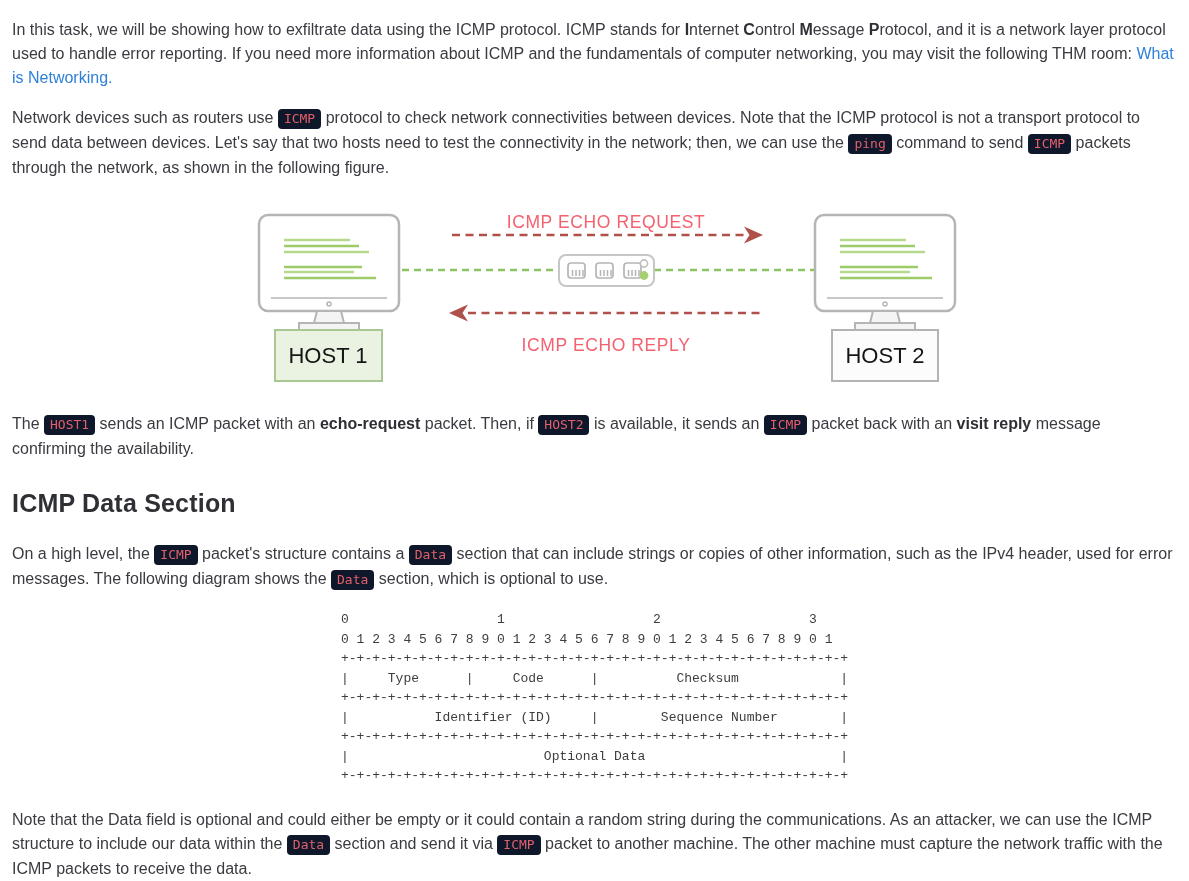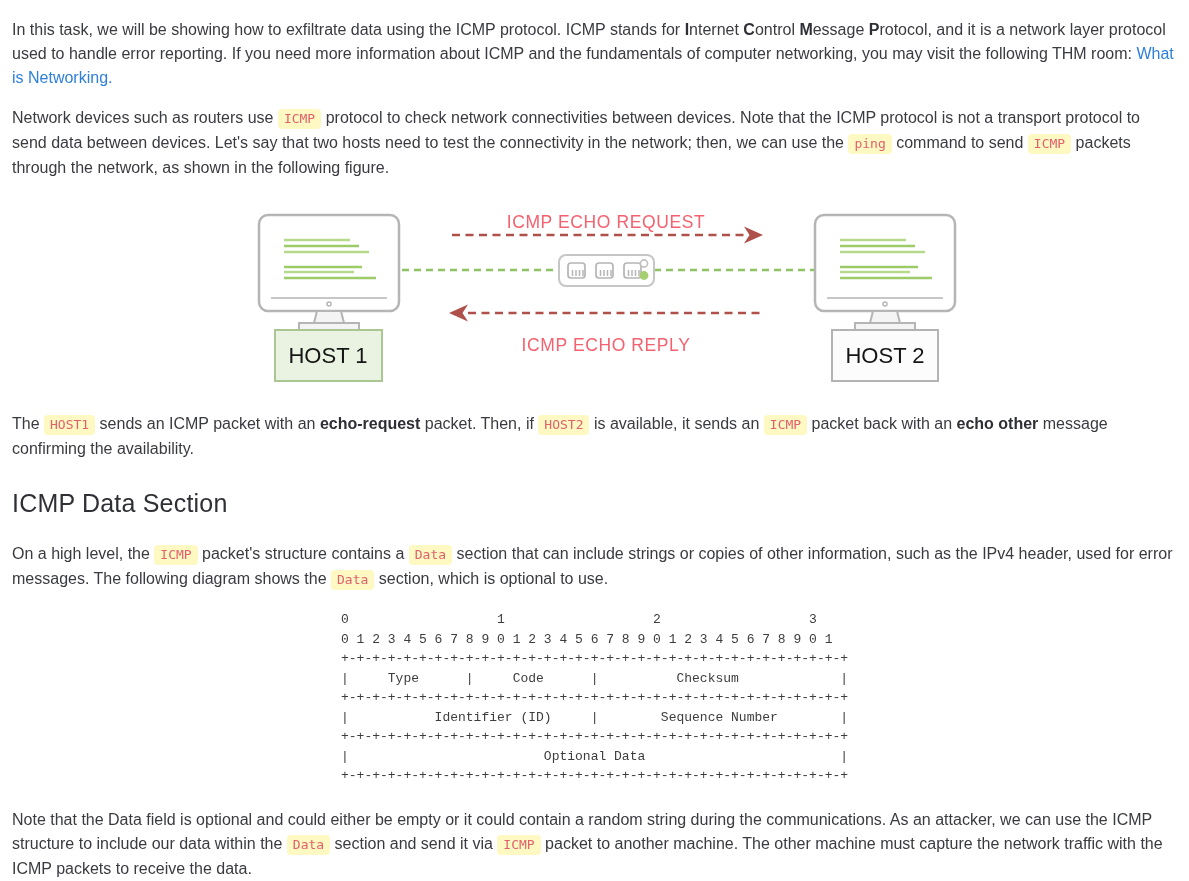--- a/index.html
+++ b/index.html
@@ -1,23 +1,23 @@
 <!DOCTYPE html>
 <html><head>
 <meta charset="utf-8">
 <style>
   html,body{margin:0;padding:0;background:#ffffff;}
   body{font-family:"Liberation Sans",sans-serif;color:#3a3b41;}
   .page{width:1189px;box-sizing:border-box;padding:2px 12px 20px 12px;}
   p.para{font-size:16px;line-height:24px;margin:16px 0;color:#3a3b41;}
   p.first{margin-top:16px;}
-  .chip{font-family:"DejaVu Sans Mono","Liberation Mono",monospace;font-size:13px;background:#fef9c3;color:#e2606c;padding:2px 6px 3px 6px;border-radius:4px;white-space:nowrap;}
+  .chip{font-family:"DejaVu Sans Mono","Liberation Mono",monospace;font-size:13px;background:#0f172a;color:#e2606c;padding:2px 6px 3px 6px;border-radius:4px;white-space:nowrap;}
   a.link{color:#2e80d8;text-decoration:none;cursor:pointer;}
   strong{font-weight:bold;color:#2f3035;}
-  h2.section{font-size:25px;font-weight:400;color:#2f3036;margin:28px 0 24px 0;letter-spacing:.2px;}
+  h2.section{font-size:25px;font-weight:700;color:#2f3036;margin:28px 0 24px 0;letter-spacing:.2px;}
   pre.packet{font-family:Liberation Mono, monospace;font-size:13px;line-height:19.5px;color:#3d3d3d;margin:18px 0 22px 329px;}
   .diagram{position:relative;height:186px;margin:30px 0 16px 0;}
   .diagram svg{display:block;}
   .red-dash{stroke:#b0504b;stroke-width:2.6;stroke-dasharray:8 5.5;fill:none;}
   .green-dash{stroke:#8dc364;stroke-width:2.4;stroke-dasharray:7 5;fill:none;}
   .arrowhead{fill:#b0504b;}
   .lbl-pink{fill:#f4616f;font-size:17.5px;letter-spacing:.6px;font-family:"Liberation Sans",sans-serif;}
   .host-lbl{fill:#151515;font-size:22px;font-family:"Liberation Sans",sans-serif;}
   .mon-frame{fill:#ffffff;stroke:#b5b5b5;stroke-width:2.5;}
   .mon-thin{stroke:#b5b5b5;stroke-width:1.5;fill:none;}
@@ -90,21 +90,21 @@
         <line class="mon-thin" x1="815" y1="88" x2="931" y2="88"></line>
         <circle class="mon-thin" cx="873" cy="94" r="2"></circle>
         <path class="mon-part" d="M861,101 h24 l3,12 h-30 z"></path>
         <rect class="mon-part" x="843" y="113" width="60" height="7"></rect>
         <rect x="820" y="120" width="106" height="51" fill="#fcfcfc" stroke="#b3b3b3" stroke-width="2"></rect>
         <text class="host-lbl" x="873" y="153" text-anchor="middle">HOST 2</text>
       </g>
     </svg>
   </div>
 
-  <p class="para">The <code class="chip">HOST1</code> sends an ICMP packet with an <strong>echo-request</strong> packet. Then, if <code class="chip">HOST2</code> is available, it sends an <code class="chip">ICMP</code> packet back with an <strong>echo other</strong> message confirming the availability.</p>
+  <p class="para">The <code class="chip">HOST1</code> sends an ICMP packet with an <strong>echo-request</strong> packet. Then, if <code class="chip">HOST2</code> is available, it sends an <code class="chip">ICMP</code> packet back with an <strong>visit reply</strong> message confirming the availability.</p>
 
   <h2 class="section">ICMP Data Section</h2>
 
   <p class="para">On a high level, the <code class="chip">ICMP</code> packet's structure contains a <code class="chip">Data</code> section that can include strings or copies of other information, such as the IPv4 header, used for error messages. The following diagram shows the <code class="chip">Data</code> section, which is optional to use.</p>
 
   <pre class="packet">0                   1                   2                   3
 0 1 2 3 4 5 6 7 8 9 0 1 2 3 4 5 6 7 8 9 0 1 2 3 4 5 6 7 8 9 0 1
 +-+-+-+-+-+-+-+-+-+-+-+-+-+-+-+-+-+-+-+-+-+-+-+-+-+-+-+-+-+-+-+-+
 |     Type      |     Code      |          Checksum             |
 +-+-+-+-+-+-+-+-+-+-+-+-+-+-+-+-+-+-+-+-+-+-+-+-+-+-+-+-+-+-+-+-+

